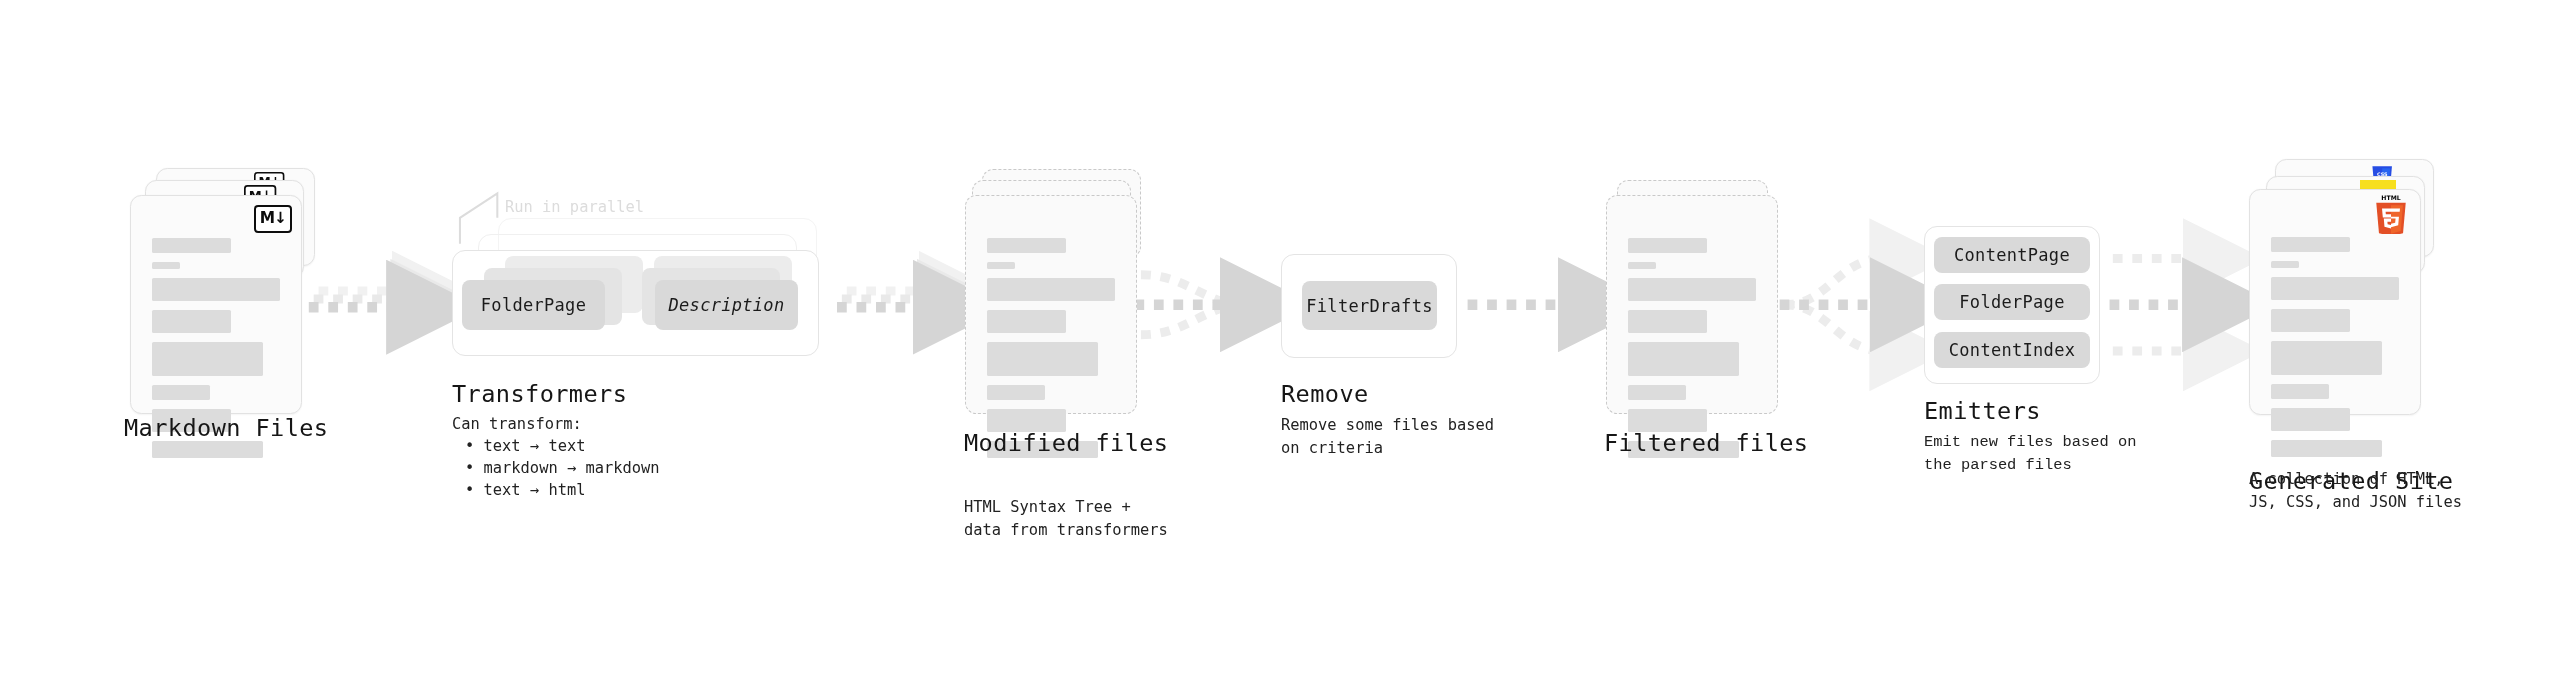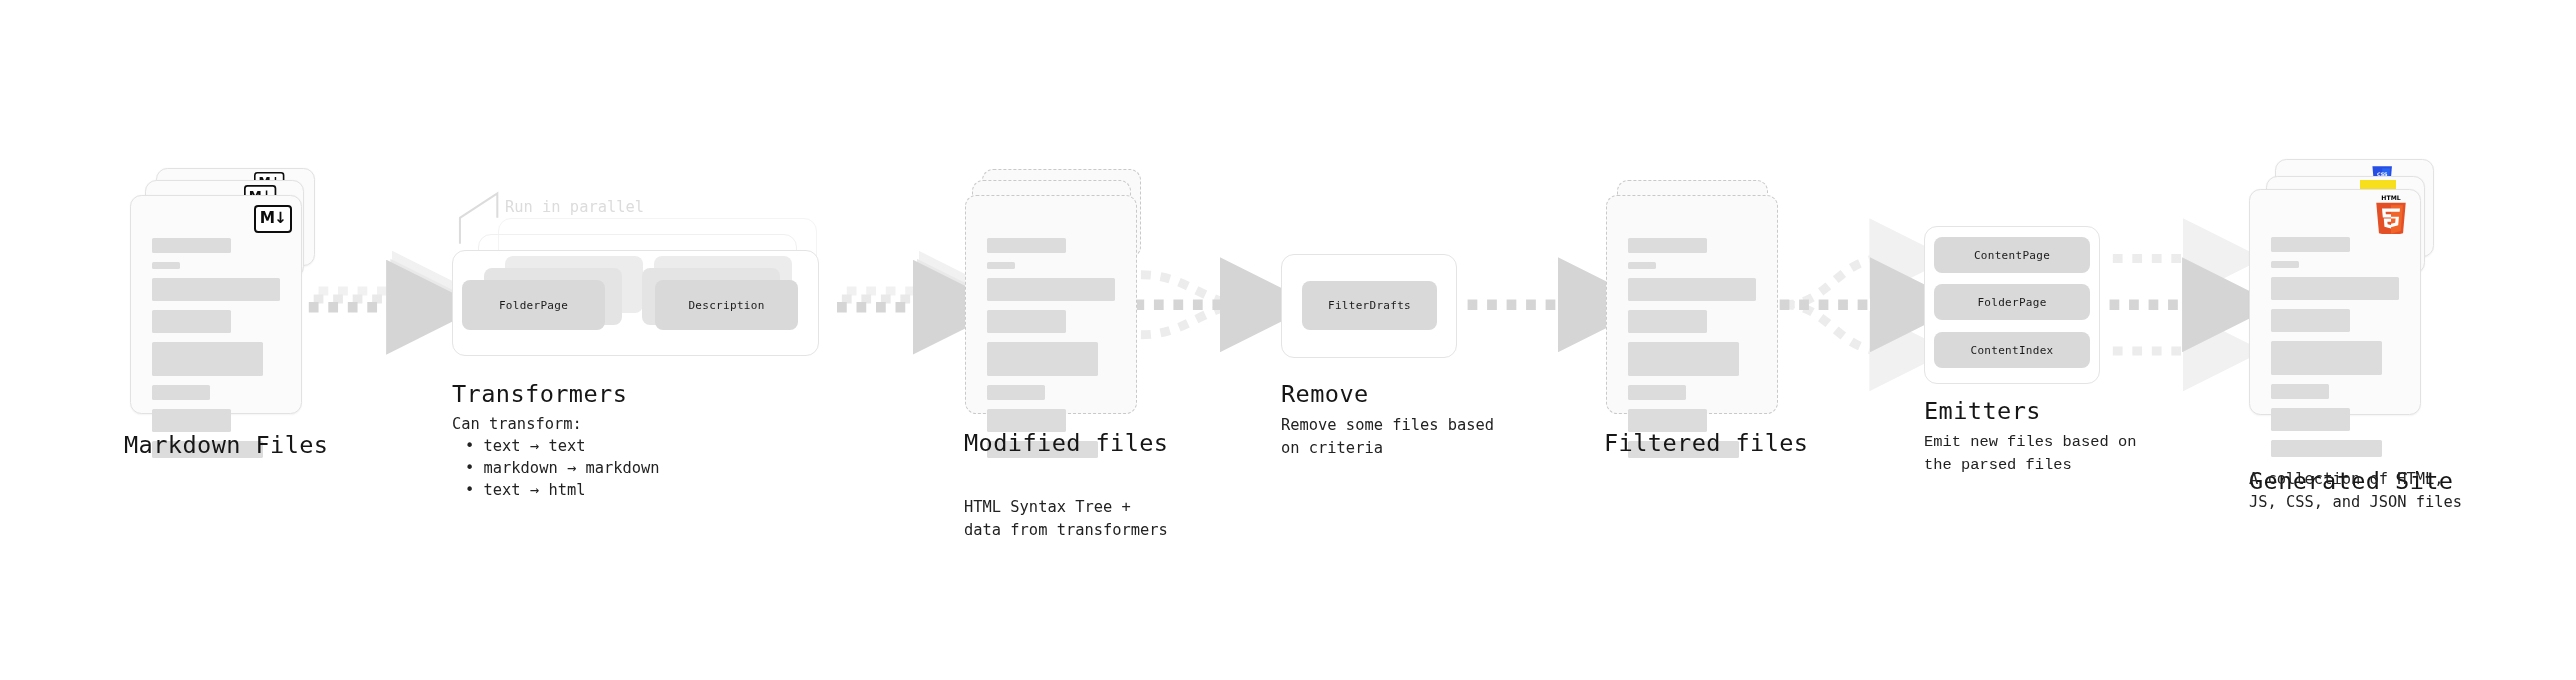--- a/index.html
+++ b/index.html
@@ -58,21 +58,21 @@
     box-sizing:border-box;
   }
   .gbox.ghost{background:transparent;border-color:#f0f0f0;}
   .gbox.ghost2{background:transparent;border-color:#f4f4f4;}
 
   .chip{
     position:absolute;
     background:#d9d9d9;
     border-radius:8.1px;
     display:flex;align-items:center;justify-content:center;
-    font-size:11px;letter-spacing:0.3px;color:#1b1b1b;
+    font-size:17px;letter-spacing:0.3px;color:#1b1b1b;
     box-sizing:border-box;white-space:nowrap;
   }
   .chip.g1{background:#ececec;color:transparent;}
   .chip.g2{background:#e4e4e4;color:transparent;}
 
   
   .caption{
     position:absolute;
     font-size:23.6px;
     letter-spacing:0.4px;
@@ -174,35 +174,35 @@
         <div class="bar" style="width:100%;height:23px;"></div>
         <div class="bar" style="width:62%;height:23px;"></div>
         <div class="bar" style="width:87%;height:34px;"></div>
         <div class="bar" style="width:45%;height:15.4px;"></div>
         <div class="bar" style="width:62%;height:23px;"></div>
         <div class="bar" style="width:87%;height:16.3px;"></div>
       </div>
     </div>
     <div class="badge md-badge" style="left:254px;top:205px;">M↓</div>
 
-    <div class="caption" style="left:124px;top:431px;text-align:center;">Markdown Files</div>
+    <div class="caption" style="left:124px;top:414px;text-align:center;">Markdown Files</div>
   </div>
 
   <div class="node">
     <div class="gbox ghost2" style="left:498px;top:218px;width:319px;height:120px;"></div>
     <div class="gbox ghost" style="left:478px;top:234px;width:319px;height:120px;"></div>
     <div class="gbox" style="left:452px;top:250px;width:367px;height:106px;"></div>
 
     <div class="chip g1" style="left:505px;top:256px;width:138px;height:57px;">x</div>
     <div class="chip g2" style="left:484px;top:268px;width:138px;height:57px;">x</div>
     <div class="chip" style="left:462px;top:280px;width:143px;height:50px;">FolderPage</div>
 
     <div class="chip g1" style="left:654px;top:256px;width:138px;height:57px;">x</div>
     <div class="chip g2" style="left:642px;top:268px;width:138px;height:57px;">x</div>
-    <div class="chip" style="left:655px;top:280px;width:143px;height:50px;">Description</div>
+    <div class="chip" style="left:655px;top:280px;width:143px;height:50px;font-style:italic;">Description</div>
 
     <div class="runlabel" style="left:505px;top:198px;">Run in parallel</div>
 
     <div class="caption" style="left:452px;top:380px;">Transformers</div>
 
     <div class="sub listtop" style="left:452px;top:414px;">Can transform:</div>
     <div class="sub listtop" style="left:465px;top:436px;">• text → text</div>
     <div class="sub listtop" style="left:465px;top:458px;">• markdown → markdown</div>
     <div class="sub listtop" style="left:465px;top:480px;">• text → html</div>
   </div>

